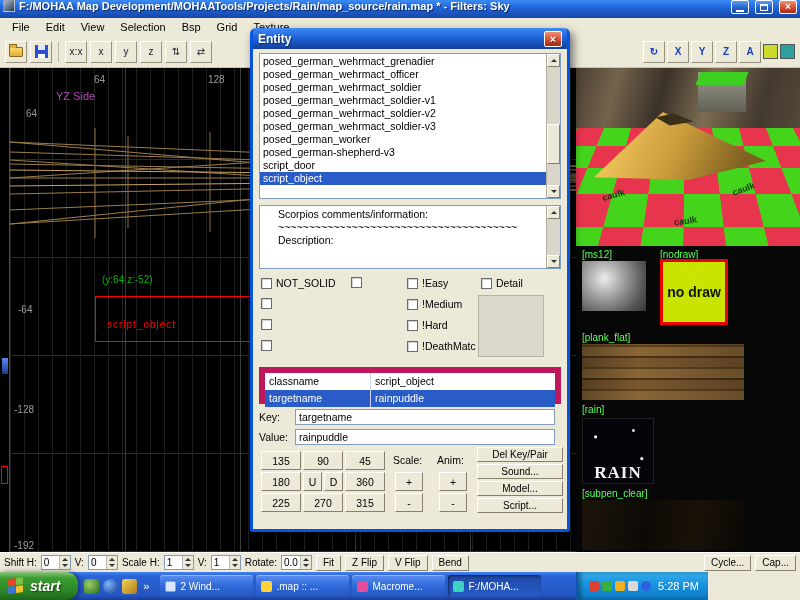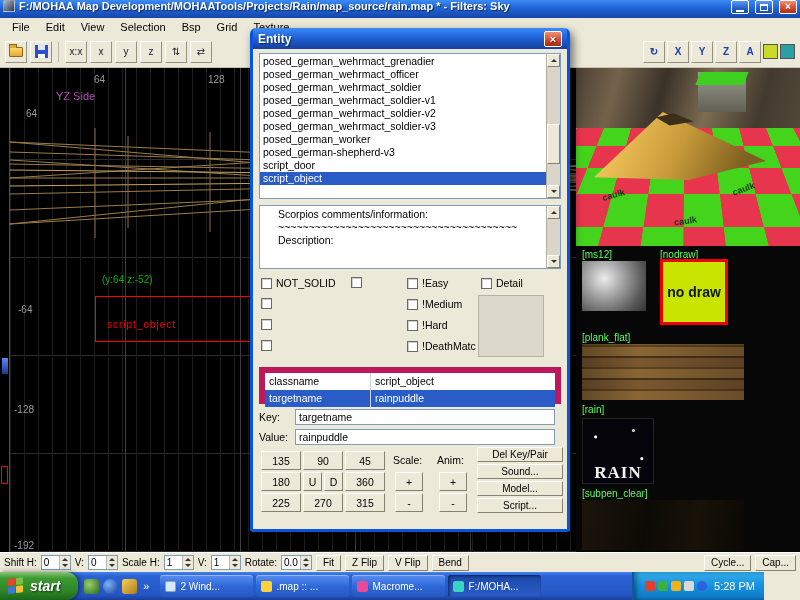--- a/index.html
+++ b/index.html
@@ -77,21 +77,21 @@
 .spin{display:flex;align-items:stretch;border:1px solid #7f9db9;background:#fff;height:15px;}
 .spin .val{min-width:17px;padding:0 2px;display:flex;align-items:center;}
 .spin .arrows{display:flex;flex-direction:column;width:11px;border-left:1px solid #b8b8b8;}
 .spin .ar{flex:1;background:#ece9d8;display:flex;align-items:center;justify-content:center;}
 .tri-up{width:0;height:0;border-left:3px solid transparent;border-right:3px solid transparent;border-bottom:3px solid #333;}
 .tri-down{width:0;height:0;border-left:3px solid transparent;border-right:3px solid transparent;border-top:3px solid #333;}
 .bbtn{height:16px;padding:0 6px;background:#ece9d8;border:1px solid;border-color:#fff #86816e #86816e #fff;display:flex;align-items:center;white-space:nowrap;}
 .bsp{flex:1;}
 
 
-.taskbar{position:absolute;left:0;top:572px;width:764px;height:28px;display:flex;align-items:stretch;color:#fff;background:linear-gradient(180deg,#4584ee 0%,#2a63d5 14%,#2456c4 82%,#1a3d96 100%);}
+.taskbar{position:absolute;left:0;top:572px;width:708px;height:28px;display:flex;align-items:stretch;color:#fff;background:linear-gradient(180deg,#4584ee 0%,#2a63d5 14%,#2456c4 82%,#1a3d96 100%);}
 .startbtn{display:flex;align-items:center;gap:5px;padding:0 18px 0 8px;border-radius:0 12px 12px 0;font-style:italic;font-weight:bold;font-size:14px;text-shadow:1px 1px 2px rgba(0,0,0,.6);background:linear-gradient(180deg,#8cc47a 0%,#3b9c31 22%,#2c8425 70%,#1c651a 100%);box-shadow:2px 0 5px rgba(0,0,0,.45);}
 .flag{width:17px;height:17px;display:grid;grid-template-columns:7px 7px;grid-template-rows:7px 7px;gap:1px;transform:skewY(-8deg);}
 .flag i{border-radius:1px;display:block;}
 .f1{background:#e8432c;} .f2{background:#7cc043;} .f3{background:#3b78d8;} .f4{background:#f3c231;}
 .quicklaunch{display:flex;align-items:center;gap:4px;padding:0 6px;}
 .qicon{width:15px;height:15px;border-radius:3px;}
 .q1{background:radial-gradient(circle at 35% 35%,#9ad06a,#2a6a1a);}
 .q2{background:radial-gradient(circle at 35% 35%,#7ab4f4,#1a3a9a);border-radius:50%;}
 .q3{background:linear-gradient(135deg,#f4d45a,#b07a1a);}
 .qchev{font-size:11px;color:#fff;padding:0 2px;}

